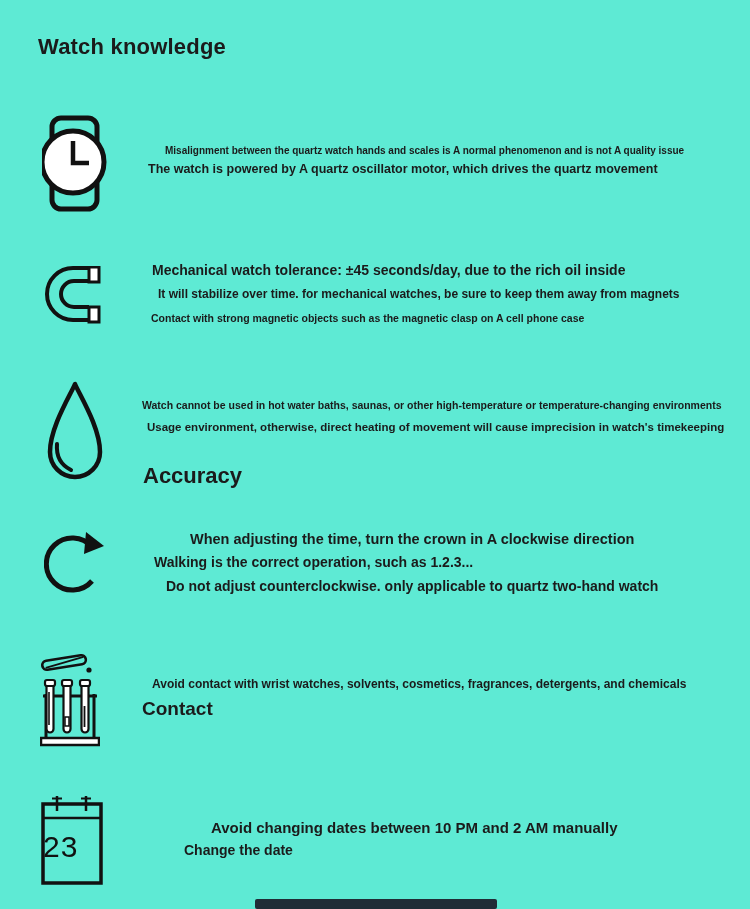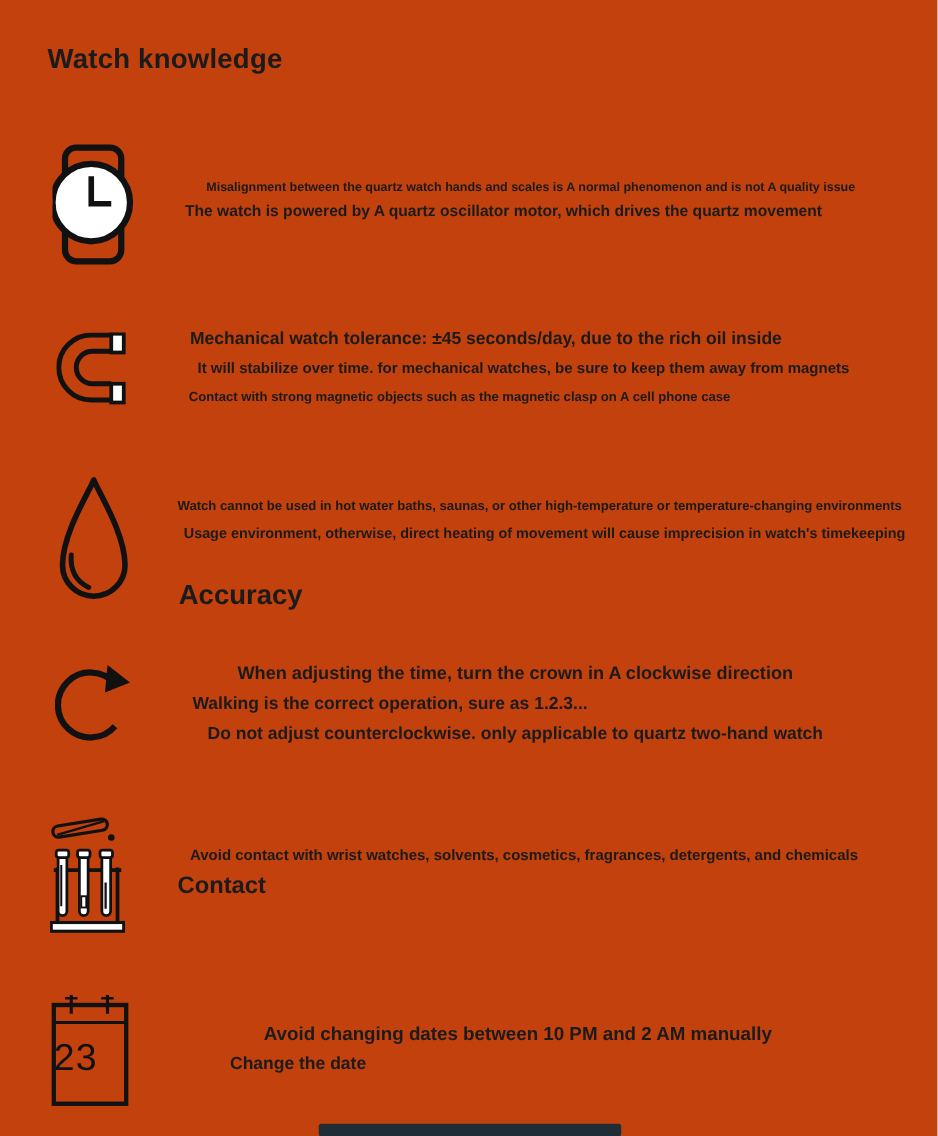--- a/index.html
+++ b/index.html
@@ -1,17 +1,17 @@
 <!DOCTYPE html>
 <html><head>
 <meta charset="utf-8">
 <style>
   html,body{margin:0;padding:0;background:#ffffff;}
   #stage{
-    position:relative;width:750px;height:909px;background:#c2410c;
+    position:relative;width:750px;height:909px;background:#5eead4;
     font-family:"Liberation Sans","DejaVu Sans",sans-serif;
     color:#1a1a1a;overflow:hidden;
   }
   .line{position:absolute;white-space:nowrap;font-weight:bold;color:#1b1b1b;line-height:1.12;}
   .title{left:38px;top:35px;font-size:22px;letter-spacing:.2px;}
   .s0l0{left:165px;top:145px;font-size:10px;}
   .s0l1{left:148px;top:162px;font-size:12.5px;}
   .s1l0{left:152px;top:263px;font-size:14px;}
   .s1l1{left:158px;top:288px;font-size:12px;}
   .s1l2{left:151px;top:313px;font-size:10.5px;}
@@ -71,21 +71,21 @@
   <div class="line s2l1">Usage environment, otherwise, direct heating of movement will cause imprecision in watch's timekeeping</div>
   <div class="line s2l2">Accuracy</div>
 
   <div class="icon" style="left:44px;top:524px;">
     <svg width="62" height="78" viewBox="0 0 62 78">
       <path d="M48,23 A26,26 0 1 0 48,57" fill="none" stroke="#111" stroke-width="5"></path>
       <polygon points="42,8 60,22 40,30" fill="#111"></polygon>
     </svg>
   </div>
   <div class="line s3l0">When adjusting the time, turn the crown in A clockwise direction</div>
-  <div class="line s3l1">Walking is the correct operation, sure as 1.2.3...</div>
+  <div class="line s3l1">Walking is the correct operation, such as 1.2.3...</div>
   <div class="line s3l2">Do not adjust counterclockwise. only applicable to quartz two-hand watch</div>
 
   <div class="icon" style="left:40px;top:650px;">
     <svg width="60" height="98" viewBox="0 0 60 98">
       <g transform="rotate(-9 24 12)">
         <rect x="2" y="8" width="44" height="9" rx="4.5" fill="none" stroke="#111" stroke-width="2.6"></rect>
         <line x1="5" y1="15" x2="44" y2="10" stroke="#111" stroke-width="1.8"></line>
       </g>
       <circle cx="49" cy="20" r="2.6" fill="#111"></circle>
       <line x1="3" y1="46" x2="57" y2="46" stroke="#111" stroke-width="3"></line>

